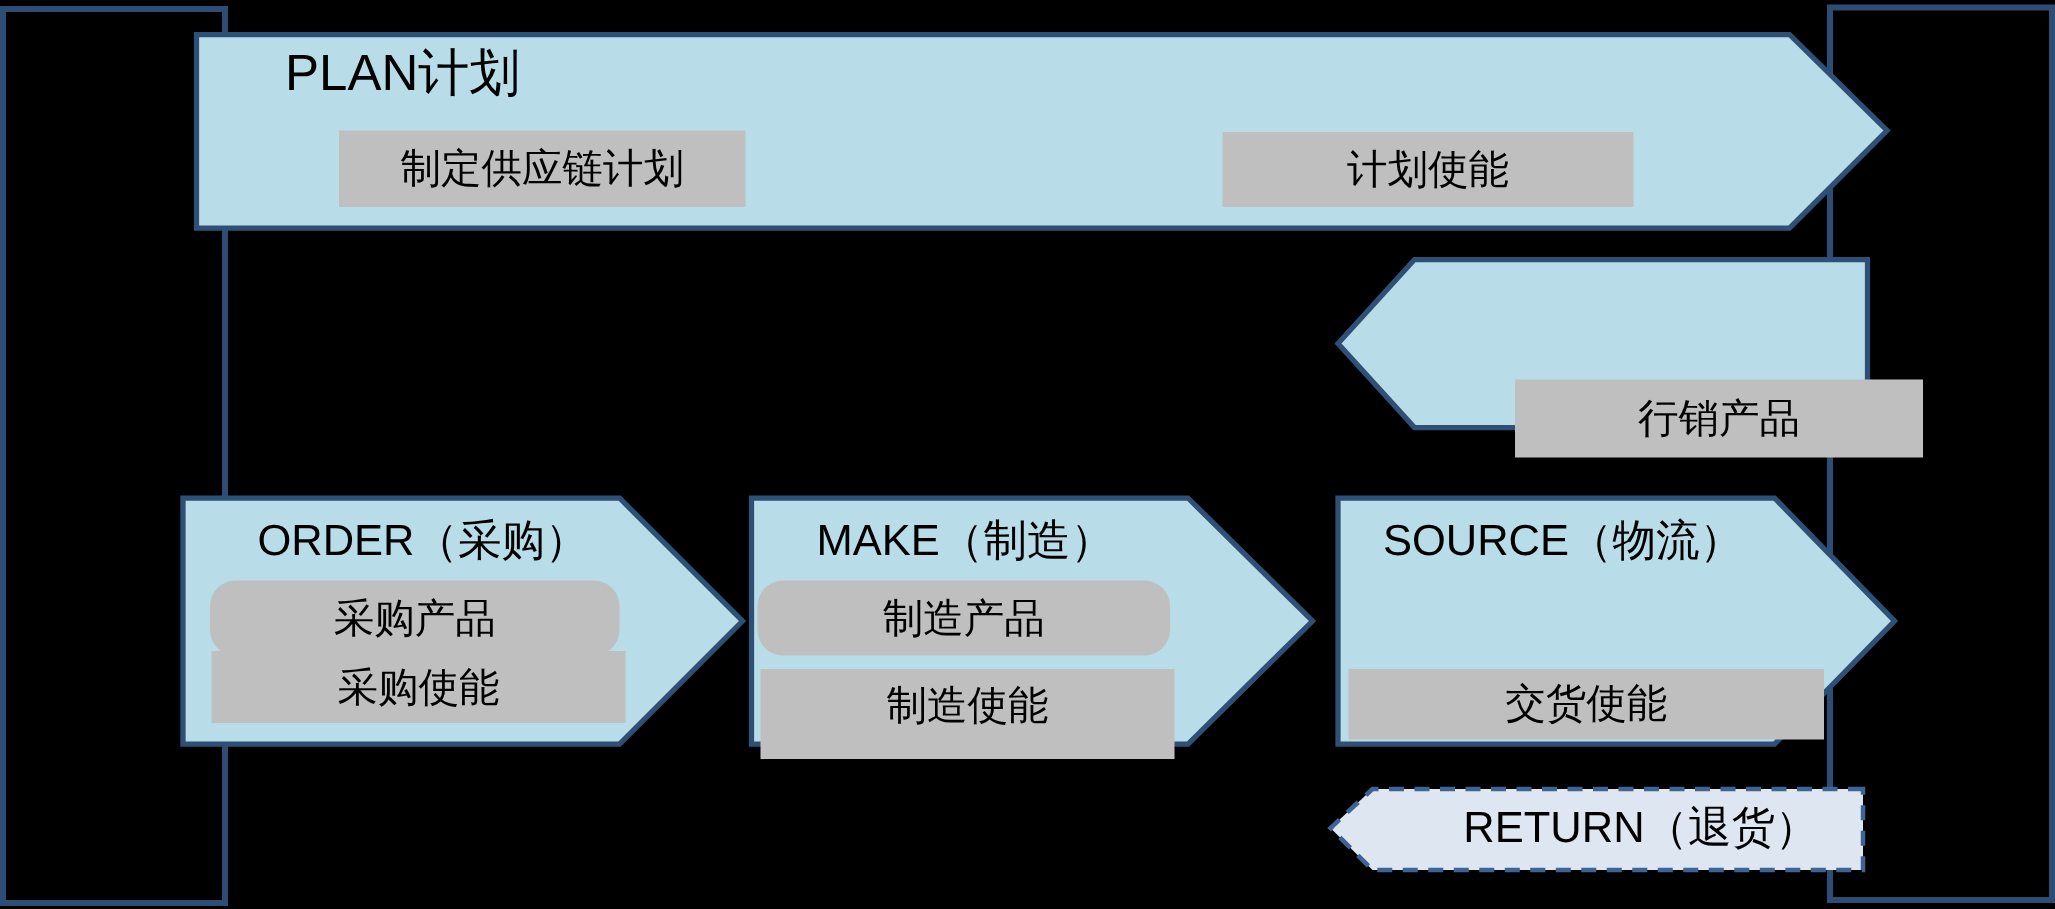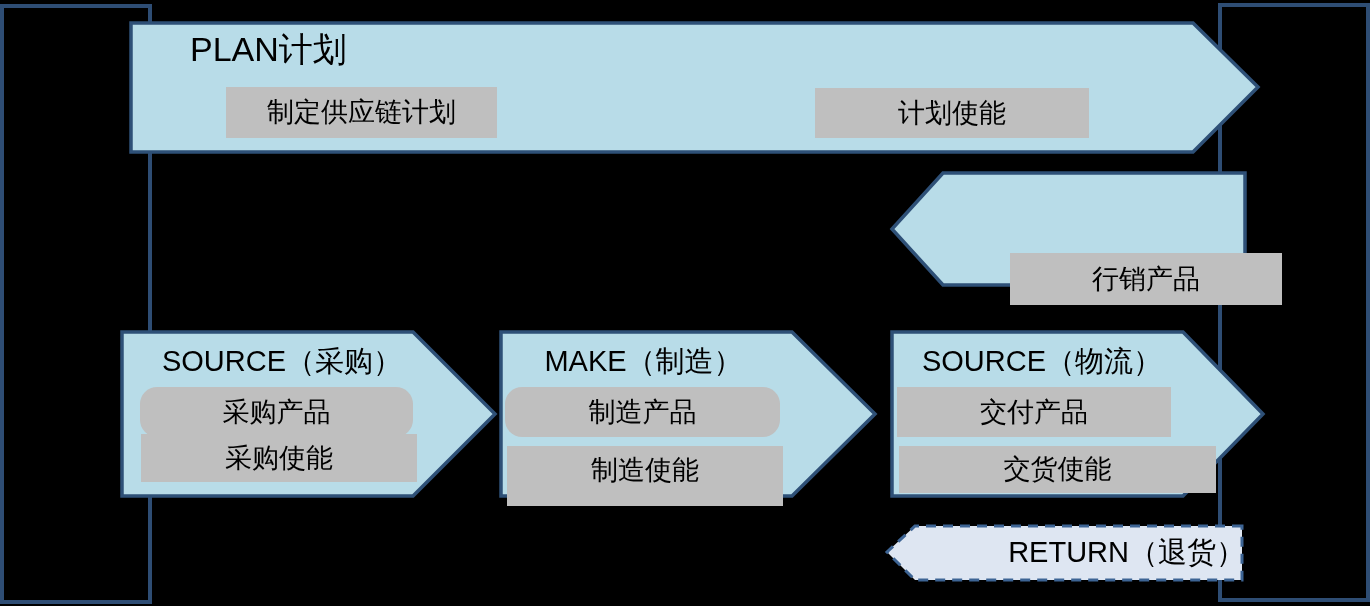--- a/index.html
+++ b/index.html
@@ -78,27 +78,26 @@
     <polygon class="arrow-shape" points="892,332 1183,332 1263,414 1183,496 892,496"></polygon>
     <polygon class="return-shape" points="1242,526 915,526 887,552 915,580 1242,580"></polygon>
   </svg>
 
   <div class="label plan-title" style="left:190px; top:27px;">PLAN计划</div>
   <div class="gray-box" style="left:226px; top:87px; width:271px; height:51px; line-height:51px;">制定供应链计划</div>
   <div class="gray-box" style="left:798px; top:88px; width:274px; height:50px; line-height:50px;margin-left:17px;">计划使能</div>
 
   <div class="gray-box" style="left:1010px; top:225px; width:272px; height:52px; line-height:52px;margin-top:28px;">行销产品</div>
 
-  <div class="label arrow-title" style="left:122px; top:341px; width:320px;">SOURCE（采购）</div>
+  <div class="label arrow-title" style="left:122px; top:341px; width:320px;">ORDER（采购）</div>
   <div class="gray-box" style="left:140px; top:387px; width:273px; height:50px; line-height:50px;border-radius:17px;">采购产品</div>
   <div class="gray-box" style="left:141px; top:434px; width:276px; height:48px; line-height:48px;">采购使能</div>
 
   <div class="label arrow-title" style="left:501px; top:341px; width:285px;">MAKE（制造）</div>
   <div class="gray-box" style="left:505px; top:387px; width:275px; height:50px; line-height:50px;border-radius:17px;">制造产品</div>
   <div class="gray-box" style="left:507px; top:446px; width:276px; height:60px; line-height:49px;">制造使能</div>
 
   <div class="label arrow-title" style="left:892px; top:341px; width:300px;">SOURCE（物流）</div>
-  <div class="gray-box" style="left:897px; top:387px; width:274px; height:50px; line-height:50px;">交付产品</div>
   <div class="gray-box" style="left:899px; top:446px; width:317px; height:47px; line-height:47px;">交货使能</div>
 
-  <div class="label arrow-title" style="left:943px; top:531px; width:302px; height:42px; line-height:42px;text-align:right;">RETURN（退货）</div>
+  <div class="label arrow-title" style="left:943px; top:531px; width:302px; height:42px; line-height:42px;">RETURN（退货）</div>
 
 </div>
 
 </body></html>

